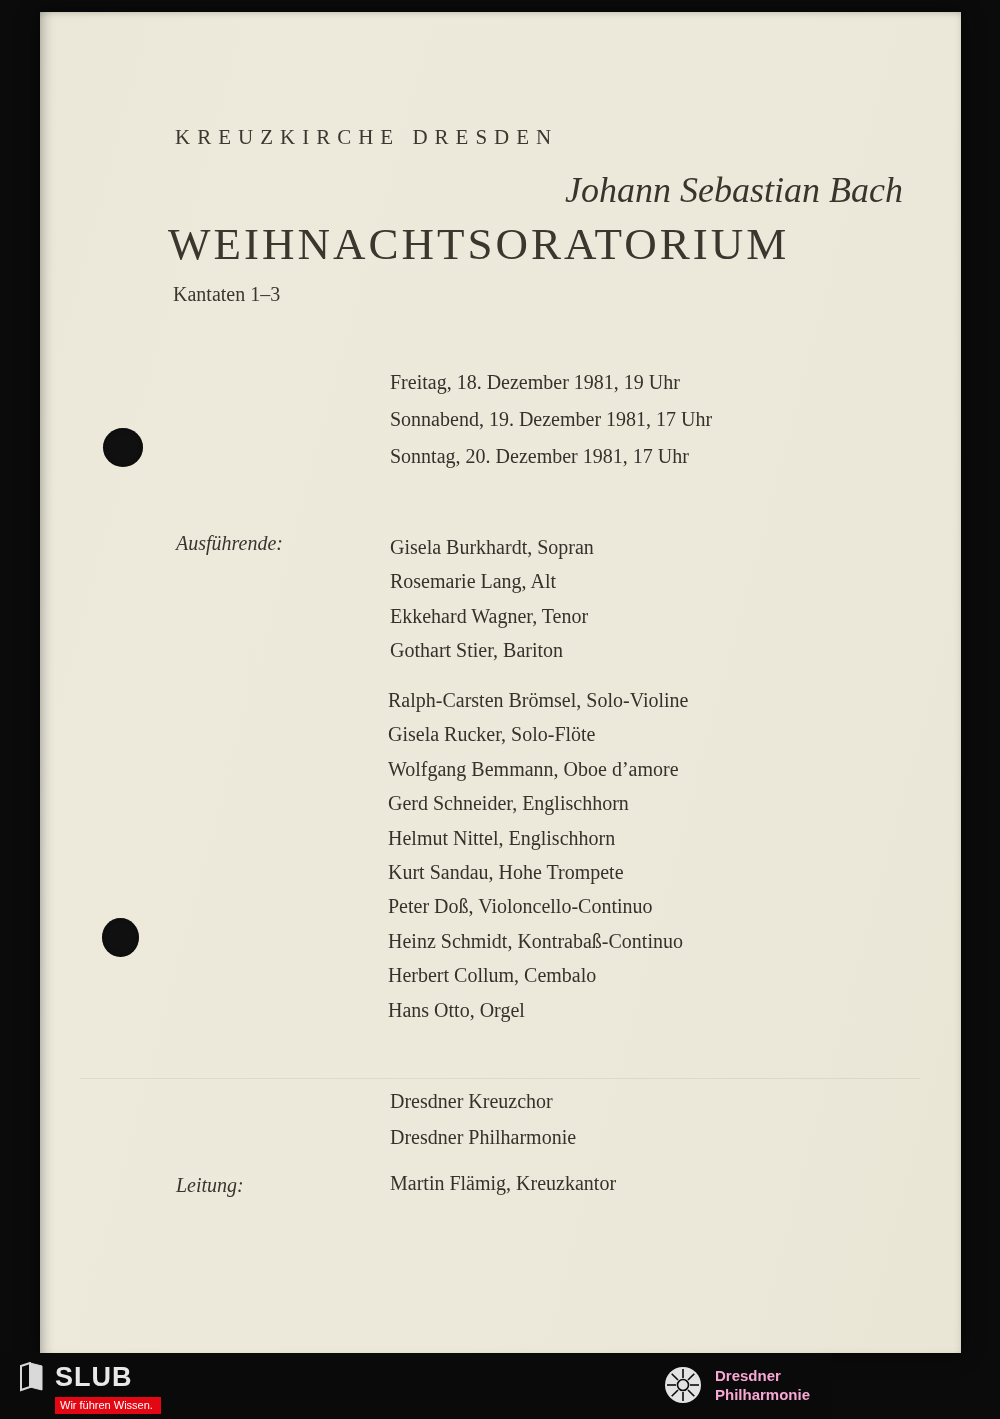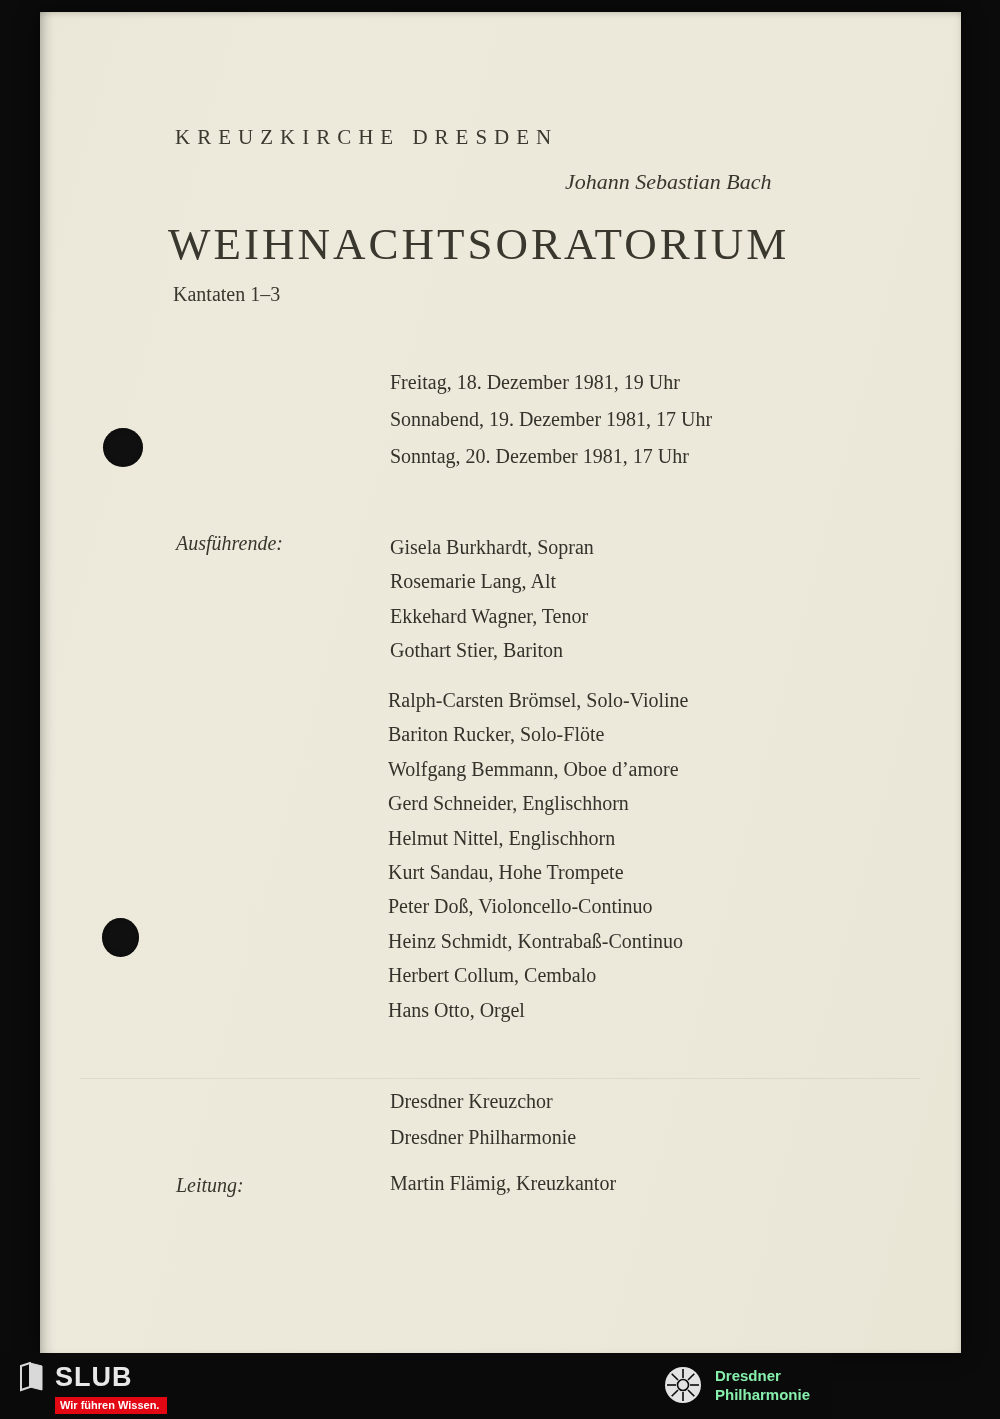--- a/index.html
+++ b/index.html
@@ -29,21 +29,21 @@
   .paper .abs { position: absolute; white-space: nowrap; }
 
   .org-heading {
     left: 135px; top: 113px;
     font-size: 21px;
     letter-spacing: 7px;
     color: #3b382f;
   }
   .composer {
     left: 525px; top: 157px;
-    font-size: 22px;
+    font-size: 36px;
     font-style: italic;
     color: #38352d;
     font-family: Liberation Serif, serif;
   }
   .doc-title {
     left: 128px; top: 206px;
     font-size: 45px;
     letter-spacing: 3px;
     color: #3a372f;
   }
@@ -108,36 +108,36 @@
     font-size: 27px;
     font-weight: bold;
     letter-spacing: 1px;
   }
   .slub-tagline {
     margin-top: 2px;
     margin-left: 37px;
     background: #e30613;
     color: #ffffff;
     font-size: 11px;
-    font-weight: bold;
+    font-weight: normal;
     height: 17px;
     line-height: 17px;
     padding: 0 8px 15px 5px;
     display: inline-block;
   }
   .phil-block {
     position: absolute;
     right: 22px; top: 12px;
     display: flex;
     align-items: center;
     gap: 12px;
     cursor: pointer;
   }
   .phil-text {
-    color: #86efac;
+    color: #f9a8d4;
     font-size: 15px;
     font-weight: bold;
     line-height: 19px;
   }
 </style>
 </head>
 <body>
 
 <div class="stage">
 
@@ -161,21 +161,21 @@
 
     <div class="abs perf-list soloists">
       <div class="line">Gisela Burkhardt, Sopran</div>
       <div class="line">Rosemarie Lang, Alt</div>
       <div class="line">Ekkehard Wagner, Tenor</div>
       <div class="line">Gothart Stier, Bariton</div>
     </div>
 
     <div class="abs perf-list instrumentalists">
       <div class="line">Ralph-Carsten Brömsel, Solo-Violine</div>
-      <div class="line">Bariton Rucker, Solo-Flöte</div>
+      <div class="line">Gisela Rucker, Solo-Flöte</div>
       <div class="line">Wolfgang Bemmann, Oboe d’amore</div>
       <div class="line">Gerd Schneider, Englischhorn</div>
       <div class="line">Helmut Nittel, Englischhorn</div>
       <div class="line">Kurt Sandau, Hohe Trompete</div>
       <div class="line">Peter Doß, Violoncello-Continuo</div>
       <div class="line">Heinz Schmidt, Kontrabaß-Continuo</div>
       <div class="line">Herbert Collum, Cembalo</div>
       <div class="line">Hans Otto, Orgel</div>
     </div>
 

